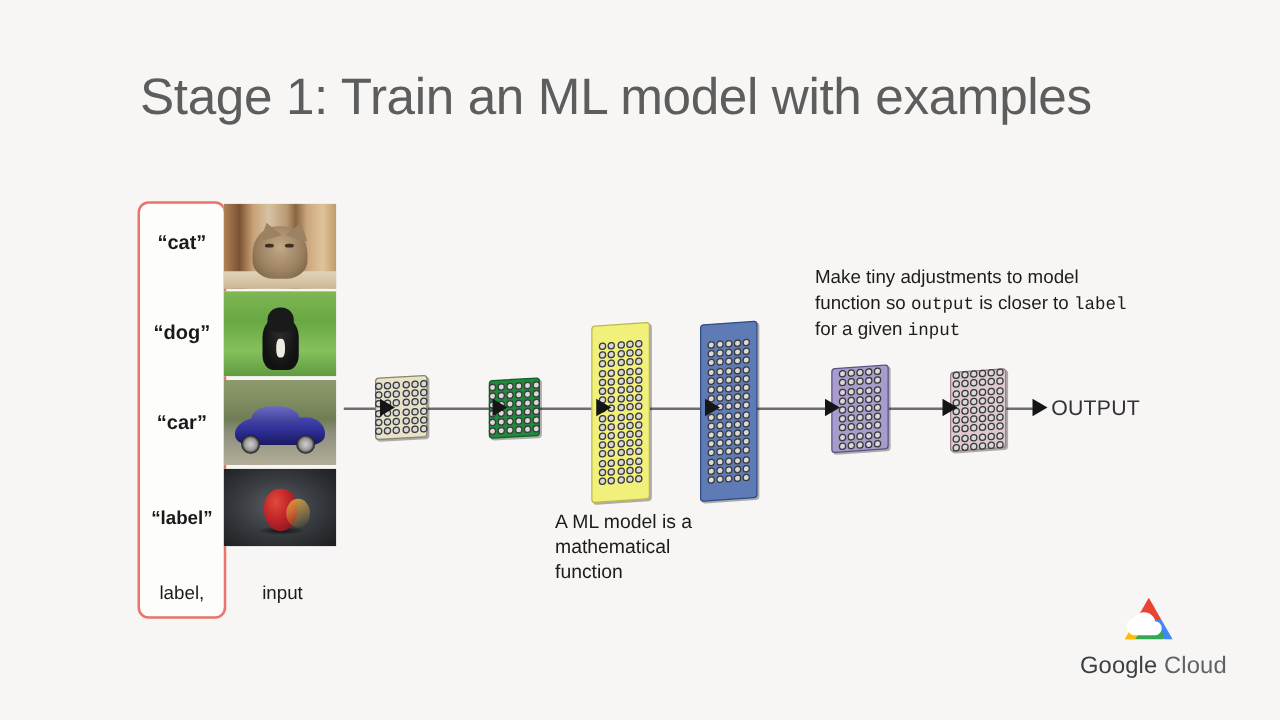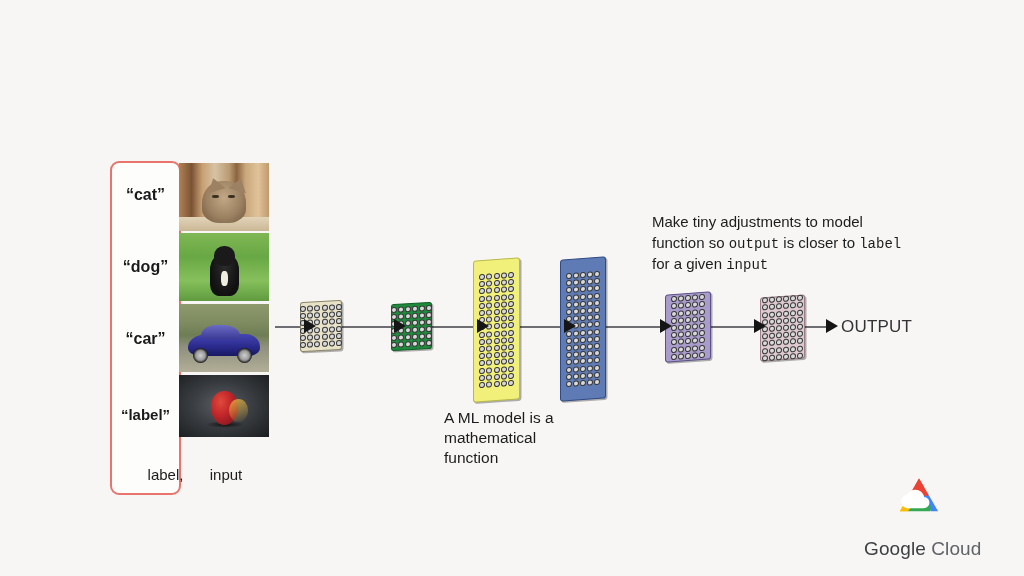--- a/index.html
+++ b/index.html
@@ -58,21 +58,20 @@
   .label-apple { top: 406px; font-size: 15px; }
 
   #label-caption {
     position: absolute;
     left: 110px;
     top: 466px;
     width: 71px;
     text-align: center;
     font-size: 15px;
     color: #1c1c1c;
-    padding-left: 20px;
   }
   #input-caption {
     position: absolute;
     left: 182px;
     top: 466px;
     width: 88px;
     text-align: center;
     font-size: 15px;
     color: #1c1c1c;
   }
@@ -258,34 +257,35 @@
   
   #gcp-logo {
     position: absolute;
     left: 864px;
     top: 476px;
     width: 110px;
     text-align: center;
   }
   #gcp-mark { width: 46px; height: 42px; margin: 0 auto; display:block; }
   #gcp-wordmark {
-    margin-top: 20px;
+    margin-top: 4px;
     font-size: 19px;
     color: #5f6368;
     letter-spacing: 0.1px;
     white-space: nowrap;
   }
   #gcp-wordmark .g1 { color: #3c4043; }
   #gcp-wordmark .g2 { color: #5f6368; }
 </style>
 </head>
 <body>
 
 <div id="slide" style="background: rgb(247, 246, 244);">
 
+  <div id="title">Stage 1: Train an ML model with examples</div>
 
   <div id="label-box" style="border-color: rgb(232, 116, 108);"></div>
 
   <div class="label-text label-cat">“cat”</div>
   <div class="label-text label-dog">“dog”</div>
   <div class="label-text label-car">“car”</div>
   <div class="label-text label-apple">“label”</div>
 
   <div id="label-caption">label,</div>
   <div id="input-caption">input</div>

